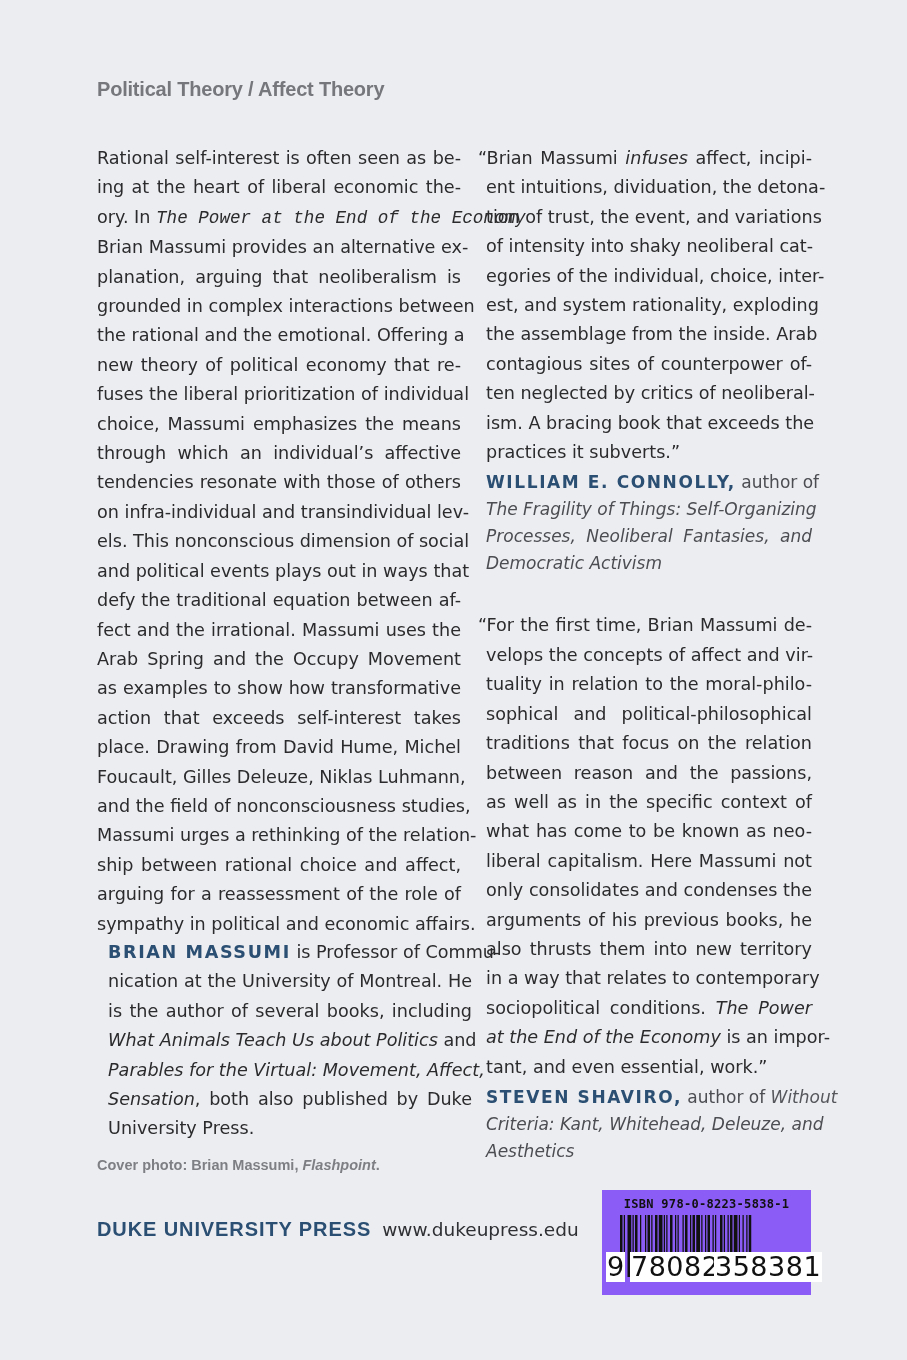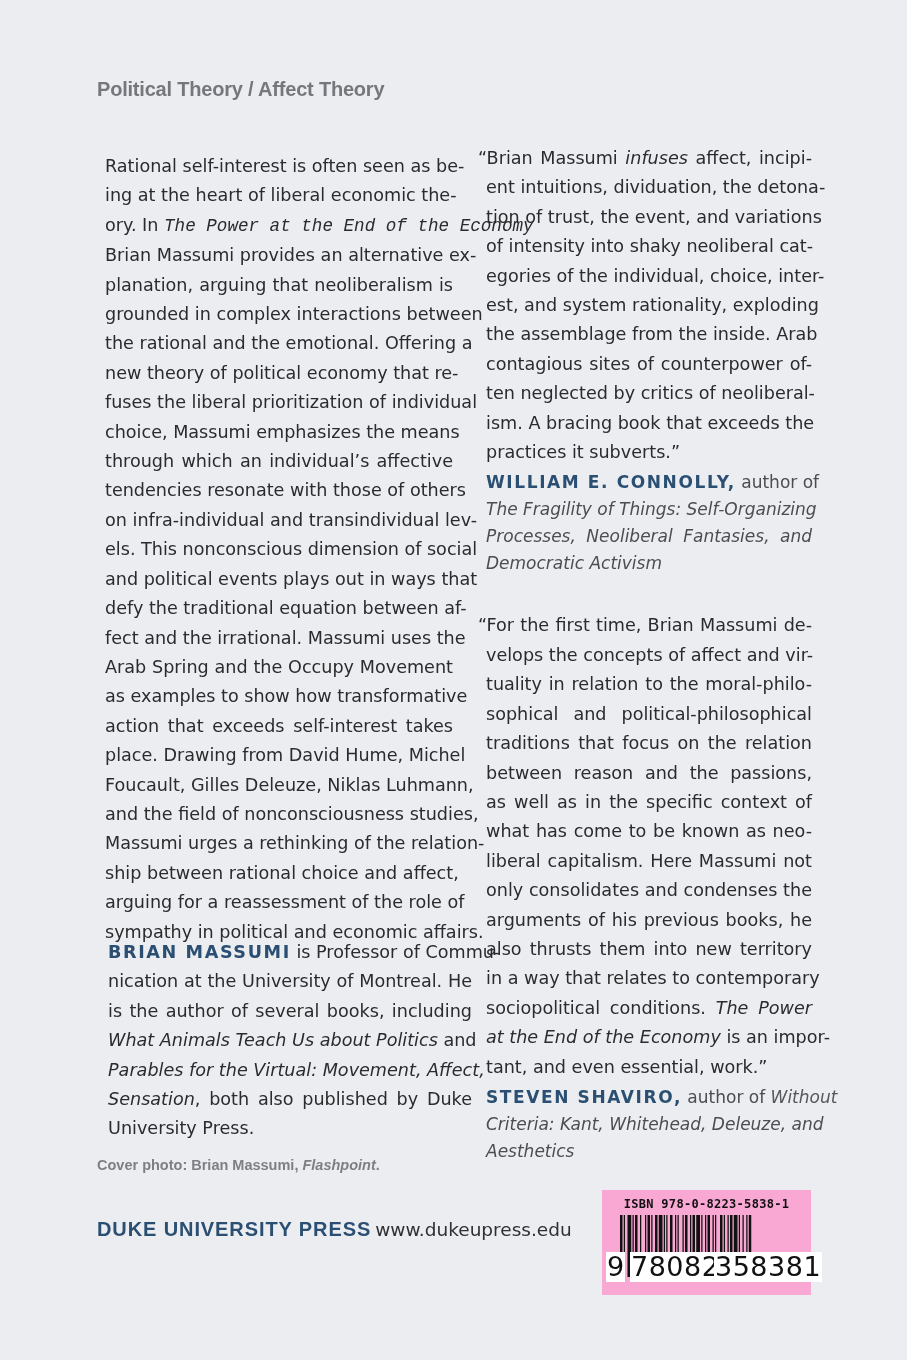--- a/index.html
+++ b/index.html
@@ -19,51 +19,51 @@
     }
     .col {
       position: absolute;
       font-size: 17.6px;
       line-height: 29.4px;
       text-align: justify;
       hyphens: manual;
     }
     .col-left { left: 97px; top: 144px; width: 364px; }
     .col-right { left: 486px; top: 144px; width: 326px; }
-    .para { margin: 8px; }
+    .para { margin: 0; }
     .line { display: block; text-align: justify; text-align-last: justify; white-space: nowrap; }
     .line.last { text-align-last: left; }
     .quote .line:first-child { margin-left: -8px; }
     em, .it { font-style: italic; }
     .name-blue {
       color: #2b4f72; font-weight: bold; letter-spacing: 1.6px;
     }
     .attrib {
       color: #4b4d52; font-size: 17px; line-height: 27px;
     }
     .attrib .it { color: #55575c; }
     .bio { position: absolute; left: 108px; top: 938px; width: 364px; font-size: 17.6px; line-height: 29.4px; }
     .credit {
       position: absolute; left: 97px; top: 1157px;
       font-family: "Liberation Sans", sans-serif;
       font-weight: bold; font-size: 14.5px; color: #7d7f84;
     }
     .credit .it { font-style: italic; }
     .footer {
       position: absolute; left: 97px; top: 1218px;
-      display: flex; align-items: baseline; gap: 4px;
+      display: flex; align-items: baseline; gap: 11px;
     }
     .publisher {
       font-family: "Liberation Sans", sans-serif;
       font-weight: bold; font-size: 20px; color: #2b4f72; letter-spacing: 0.9px;
     }
     .url { font-size: 18.5px; color: #2e3033; }
     .barcode-box {
       position: absolute; left: 602px; top: 1190px; width: 209px; height: 105px;
-      background: #f9a8d4;
+      background: #8b5cf6;
     }
     .isbn-text {
       position: absolute; left: 0; right: 0; top: 7px; text-align: center;
       font-family: "DejaVu Sans Mono", monospace; font-weight: bold; font-size: 12px; color: #111;
       letter-spacing: 0.3px;
     }
     .bars { position: absolute; left: 18px; top: 25px; width: 184px; height: 62px; }
     .bar-digits {
       position: absolute; left: 4px; top: 62px; width: 200px; height: 30px;
       font-family: "DejaVu Sans", sans-serif; font-size: 27px; color: #111; line-height: 30px;

